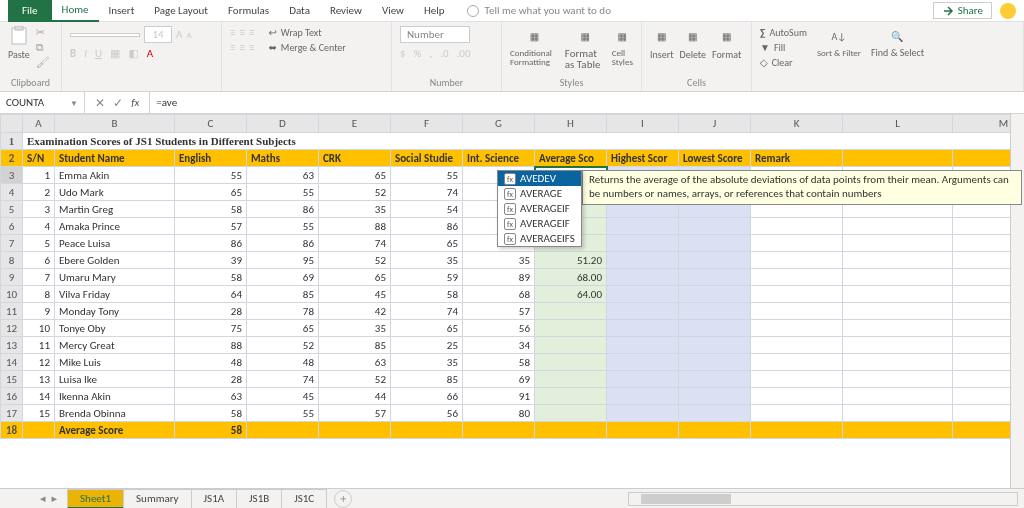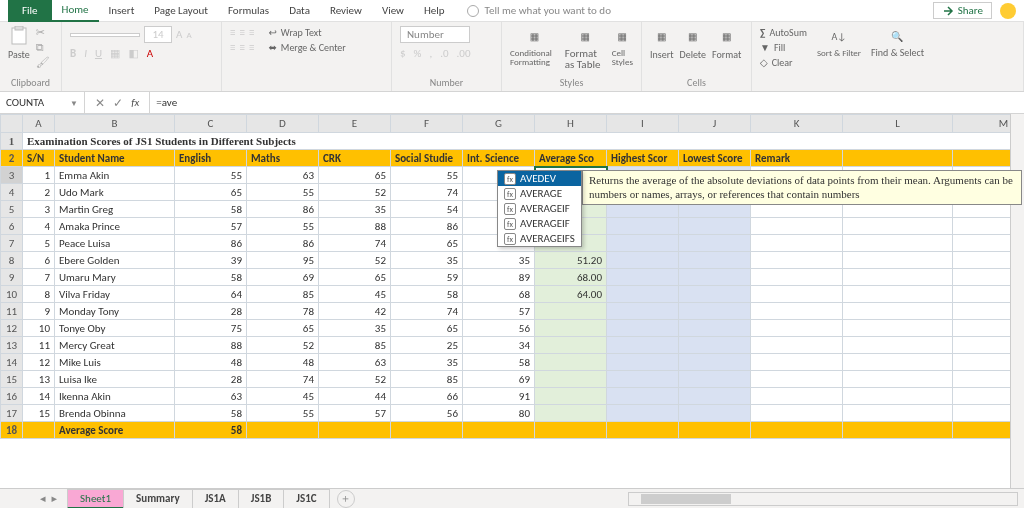--- a/index.html
+++ b/index.html
@@ -56,27 +56,27 @@
   .sel-col { background: #e2efda; } 
   .blue-col { background: #d9e1f2; } 
   .active-cell { outline: 2px solid #217346; outline-offset: -1px; background: #fff !important; text-align: left; }
 
   
   .ac { position: absolute; background: #fff; border: 1px solid #888; font-size: 11px; z-index: 50; box-shadow: 2px 2px 4px rgba(0,0,0,0.2); }
   .ac-row { display: flex; align-items: center; gap: 4px; padding: 1px 6px; }
   .ac-row.sel { background: #0a64a0; color: #fff; }
   .ac-ico { width: 12px; height: 12px; border: 1px solid #888; border-radius: 2px; font-size: 8px; display: flex; align-items: center; justify-content: center; background: #fff; color: #555; }
   .ac-row.sel .ac-ico { background: #fff; color: #555; }
-  .tooltip { position: absolute; background: #ffffe1; border: 1px solid #888; padding: 2px 6px; font-size: 11px; z-index: 49; max-width: 440px; line-height: 1.3; font-family: Liberation Serif, serif; }
+  .tooltip { position: absolute; background: #ffffe1; border: 1px solid #888; padding: 2px 6px; font-size: 11px; z-index: 49; max-width: 440px; line-height: 1.3; }
 
   
   .sheet-tabs { position: absolute; bottom: 0; left: 0; right: 0; height: 20px; background: #f3f2f1; border-top: 1px solid #ccc; display: flex; align-items: center; padding-left: 30px; gap: 0; font-size: 11px; }
   .st-nav { display: flex; gap: 6px; color: #888; padding: 0 10px; }
-  .stab { padding: 2px 12px; border: 1px solid #ccc; border-bottom: none; background: #fff; color: #444; margin-right: -1px; font-weight: bold; }
-  .stab.active { background: #f9a8d4; border-bottom: 2px solid #217346; color: #217346; font-weight: 500; }
+  .stab { padding: 2px 12px; border: 1px solid #ccc; border-bottom: none; background: #fff; color: #444; margin-right: -1px; }
+  .stab.active { background: #eab308; border-bottom: 2px solid #217346; color: #217346; font-weight: 500; }
   .stab.inactive { background: #f3f2f1; }
   .add-sheet { width: 18px; height: 18px; border: 1px solid #ccc; border-radius: 50%; display: flex; align-items: center; justify-content: center; margin-left: 8px; color: #888; }
   .hscroll { margin-left: auto; width: 390px; height: 14px; background: #f3f2f1; border: 1px solid #ccc; margin-right: 6px; position: relative; }
   .hscroll .thumb { position: absolute; left: 12px; top: 1px; width: 90px; height: 10px; background: #cdcdcd; }
   .scroll-right { position: absolute; right: 0; top: 114px; bottom: 20px; width: 14px; background: #f3f2f1; border-left: 1px solid #ccc; }
 
   svg { display: block; }
 </style>
 </head>
 <body>

